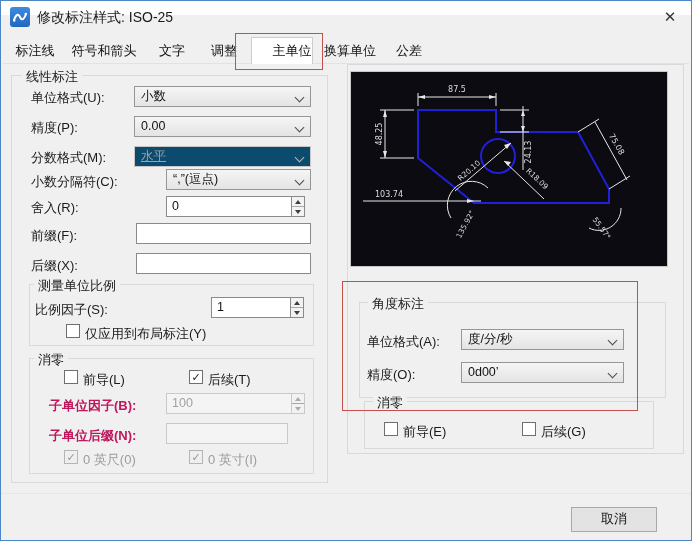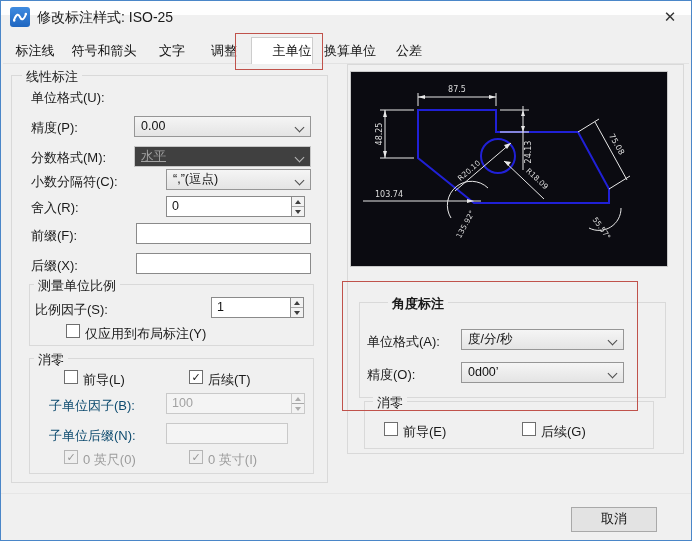--- a/index.html
+++ b/index.html
@@ -20,26 +20,26 @@
   
   .tab { position:absolute; top:38px; height:24px; font-size:13px; color:#111; text-align:center; line-height:24px; cursor:pointer; }
   .tab.active { top:36px; height:27px; line-height:26px; background:#ffffff; border:1px solid #cdcdcd; border-bottom:none; z-index:2; }
   .tabline { position:absolute; left:2px; right:2px; top:62px; height:1px; background:#e2e2e2; }
 
   
   .group { position:absolute; border:1px solid #d9d9d9; }
   .group-label { position:absolute; background:#f0f0f0; padding:0 4px; font-size:13px; color:#1a1a1a; z-index:3; white-space:nowrap; }
 
   .lbl { position:absolute; font-size:13px; color:#1a1a1a; white-space:nowrap; }
-  .lbl.dis { color:#0c4a6e; }
+  .lbl.dis { color:#be185d;font-weight:bold; }
 
   
   .combo { position:absolute; height:21px; background:linear-gradient(#f5f5f5,#e4e4e4); border:1px solid #969696; font-size:12.5px; color:#111; line-height:19px; padding-left:6px; overflow:hidden; }
   .combo .chev { position:absolute; right:7px; top:7px; width:7px; height:7px; border-left:1px solid #4c4c4c; border-bottom:1px solid #4c4c4c; transform:rotate(-45deg); }
-  .combo.dis { background:#404040; color:#a2a2a2; border-color:#c6c6c6;text-decoration:underline; }
+  .combo.dis { background:#0c4a6e; color:#a2a2a2; border-color:#c6c6c6;text-decoration:underline; }
   .combo.dis .chev { border-color:#b9b9b9; }
 
   .tinput { position:absolute; height:21px; background:#ffffff; border:1px solid #8a8a8a; font-size:12.5px; line-height:19px; padding-left:5px; color:#111; }
   .tinput.dis { background:#f4f4f4; border-color:#c9c9c9; color:#a2a2a2; }
 
   .spinwrap { position:absolute; height:21px; display:flex; }
   .spinval { flex:1; background:#fff; border:1px solid #8a8a8a; border-right:none; font-size:12.5px; line-height:19px; padding-left:5px; color:#111; }
   .spinbtns { width:14px; display:flex; flex-direction:column; border:1px solid #8a8a8a; }
   .spinbtn { flex:1; background:#f2f2f2; display:flex; align-items:center; justify-content:center; cursor:pointer; }
   .spinbtn.up { border-bottom:1px solid #a8a8a8; }
@@ -92,20 +92,24 @@
   <div class="tab" style="left:146px;width:50px;">文字</div>
   <div class="tab" style="left:198px;width:50px;">调整</div>
   <div class="tab active" style="left:250px;width:62px;padding-left:20px;">主单位</div>
   <div class="tab" style="left:314px;width:70px;">换算单位</div>
   <div class="tab" style="left:386px;width:44px;">公差</div>
 
   <div class="group" style="left:10px;top:74px;width:317px;height:408px;"></div>
   <div class="group-label" style="left:21px;top:67px;">线性标注</div>
 
   <div class="lbl" style="left:30px;top:88px;">单位格式(U):</div>
+  <div class="combo" style="left:133px;top:85px;width:177px;">
+    <span>小数</span>
+    <span class="chev"></span>
+  </div>
 
   <div class="lbl" style="left:30px;top:118px;">精度(P):</div>
   <div class="combo" style="left:133px;top:115px;width:177px;">
     <span>0.00</span>
     <span class="chev"></span>
   </div>
 
   <div class="lbl" style="left:30px;top:148px;">分数格式(M):</div>
   <div class="combo dis" style="left:133px;top:145px;width:177px;">
     <span>水平</span>
@@ -238,21 +242,21 @@
       <text transform="rotate(43 183,110)" x="183" y="108" fill="#dcdcdc" font-size="7.5" text-anchor="middle">R18.09</text>
 
       <path d="M100,146 A24,24 0 0 1 137,116" fill="none" stroke="#e8e8e8" stroke-width="1"></path>
       <text transform="rotate(-62 114,152)" x="114" y="155" fill="#dcdcdc" font-size="7.5" text-anchor="middle">135.92°</text>
       <path d="M238,156 A22,22 0 0 0 270,136" fill="none" stroke="#e8e8e8" stroke-width="1"></path>
       <text transform="rotate(55 251,156)" x="251" y="159" fill="#dcdcdc" font-size="7.5" text-anchor="middle">55.57°</text>
     </svg>
   </div>
 
   <div class="group" style="left:358px;top:301px;width:307px;height:96px;"></div>
-  <div class="group-label" style="left:387px;top:294px;font-weight:bold;">角度标注</div>
+  <div class="group-label" style="left:367px;top:294px;">角度标注</div>
 
   <div class="lbl" style="left:366px;top:332px;">单位格式(A):</div>
   <div class="combo" style="left:460px;top:328px;width:163px;">
     <span>度/分/秒</span>
     <span class="chev"></span>
   </div>
 
   <div class="lbl" style="left:366px;top:365px;">精度(O):</div>
   <div class="combo" style="left:460px;top:361px;width:163px;">
     <span>0d00’</span>

